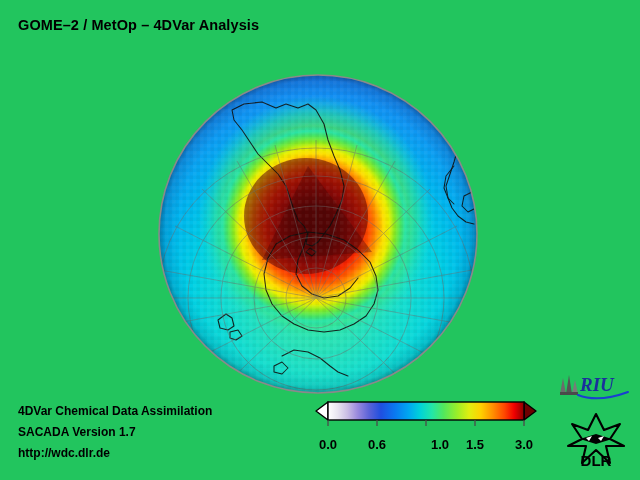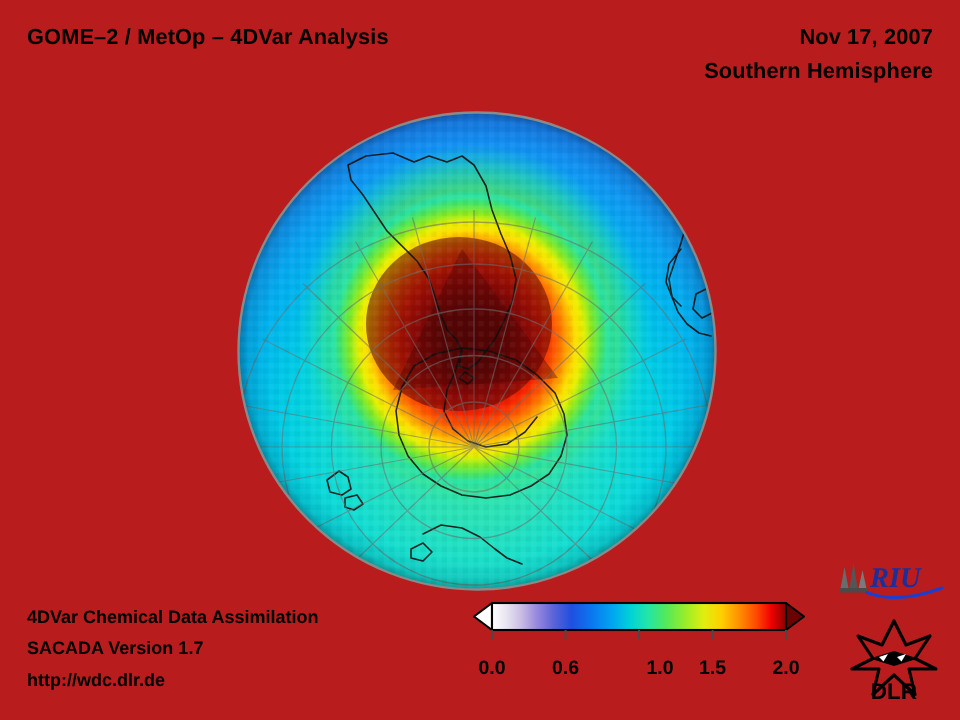--- a/index.html
+++ b/index.html
@@ -4,21 +4,21 @@
 <style>
   html, body {
     margin: 0;
     padding: 0;
     background: #ffffff;
   }
   #page {
     position: relative;
     width: 640px;
     height: 480px;
-    background: #b91c1c;
+    background: #22c55e;
     overflow: hidden;
     font-family: "Liberation Sans", sans-serif;
   }
 
   
   .hdr-left {
     position: absolute;
     left: 18px;
     top: 14px;
     text-align: left;
@@ -111,24 +111,20 @@
 </style>
 </head>
 <body>
 
 <div id="page">
 
   <div class="hdr-left">
     <div class="hdr-line">GOME–2 / MetOp – 4DVar Analysis</div>
   </div>
 
-  <div class="hdr-right">
-    <div class="hdr-line">Nov 17, 2007</div>
-    <div class="hdr-line">Southern Hemisphere</div>
-  </div>
 
   <div id="globe-wrap">
     <svg id="globe-svg" width="320" height="320" viewBox="0 0 320 320">
       <defs>
         <clipPath id="globeClip">
           <circle cx="160" cy="160" r="159"></circle>
         </clipPath>
 
         <radialGradient id="bgGrad" cx="49.5%" cy="70%" r="86%">
           <stop offset="0%" stop-color="#35e8a0"></stop>
@@ -312,21 +308,21 @@
         <line x1="163" y1="20" x2="163" y2="26"></line>
         <line x1="212" y1="20" x2="212" y2="26"></line>
       </g>
     </svg>
 
     <div id="cbar-ticklabels">
       <span style="left:16px;">0.0</span>
       <span style="left:65px;">0.6</span>
       <span style="left:128px;">1.0</span>
       <span style="left:163px;">1.5</span>
-      <span style="left:212px;">2.0</span>
+      <span style="left:212px;">3.0</span>
     </div>
   </div>
 
   <svg id="riu-logo" viewBox="0 0 74 30">
     <g>
       <polygon points="4,22 7,6 10,22" fill="#6b6b6b"></polygon>
       <polygon points="10,22 13,3 16,22" fill="#555555"></polygon>
       <polygon points="16,22 19,8 22,22" fill="#7a7a7a"></polygon>
       <rect x="4" y="20" width="18" height="3" fill="#4a4a4a"></rect>
     </g>

